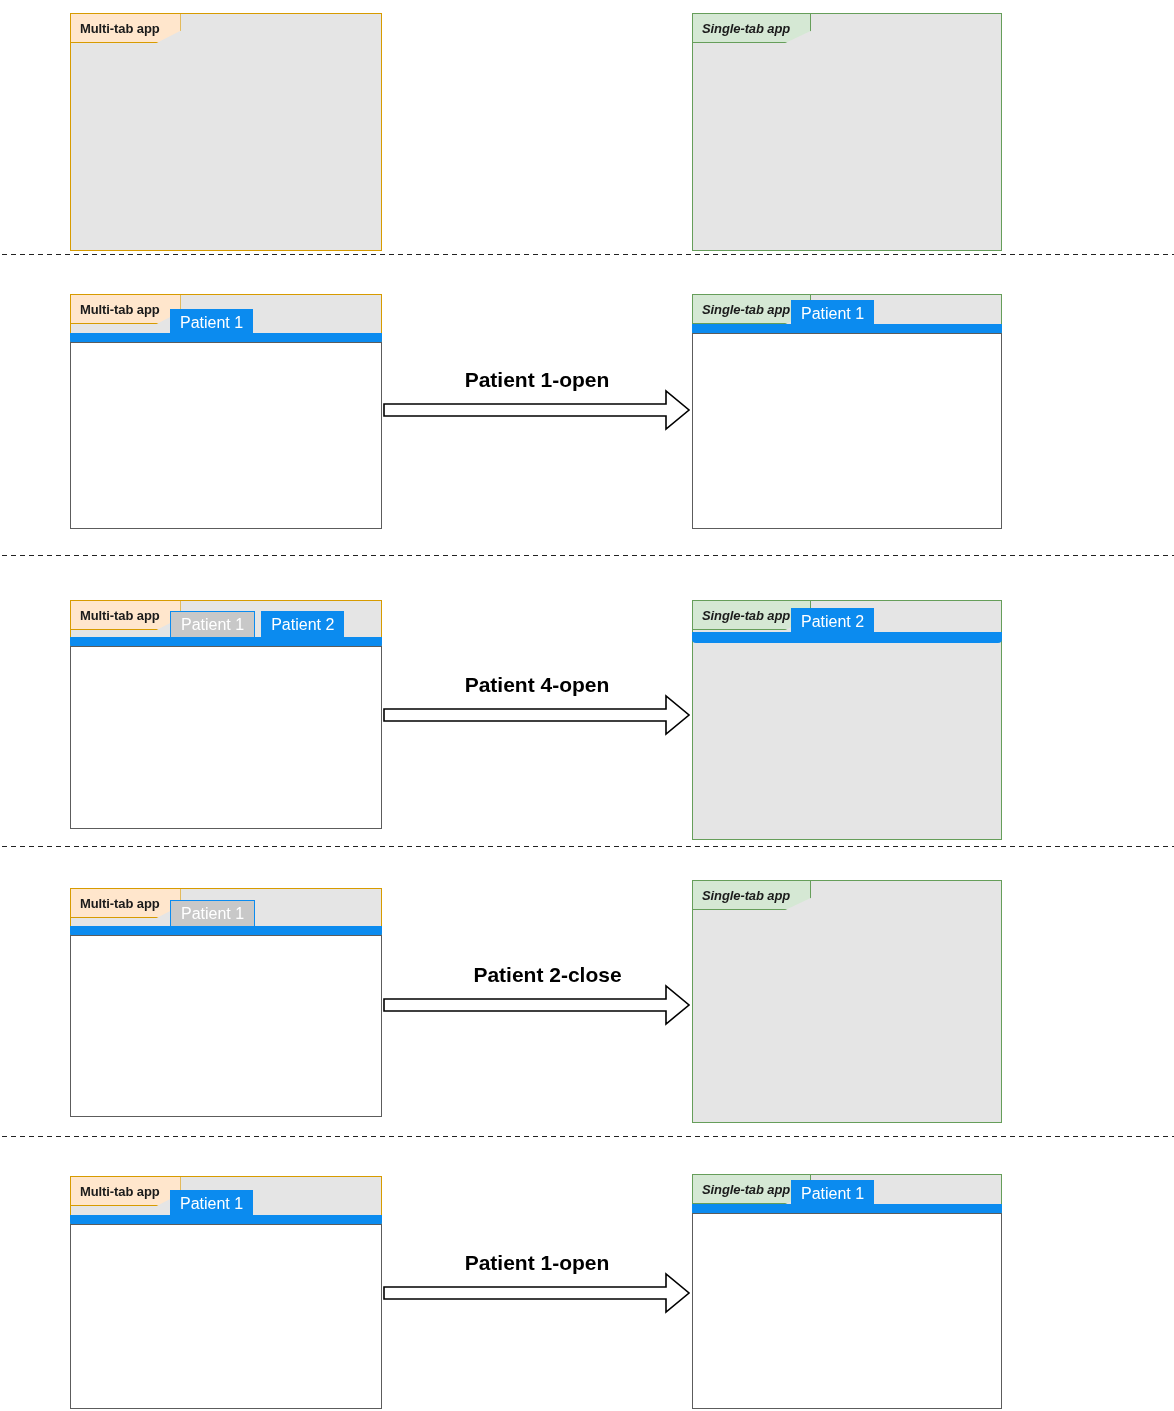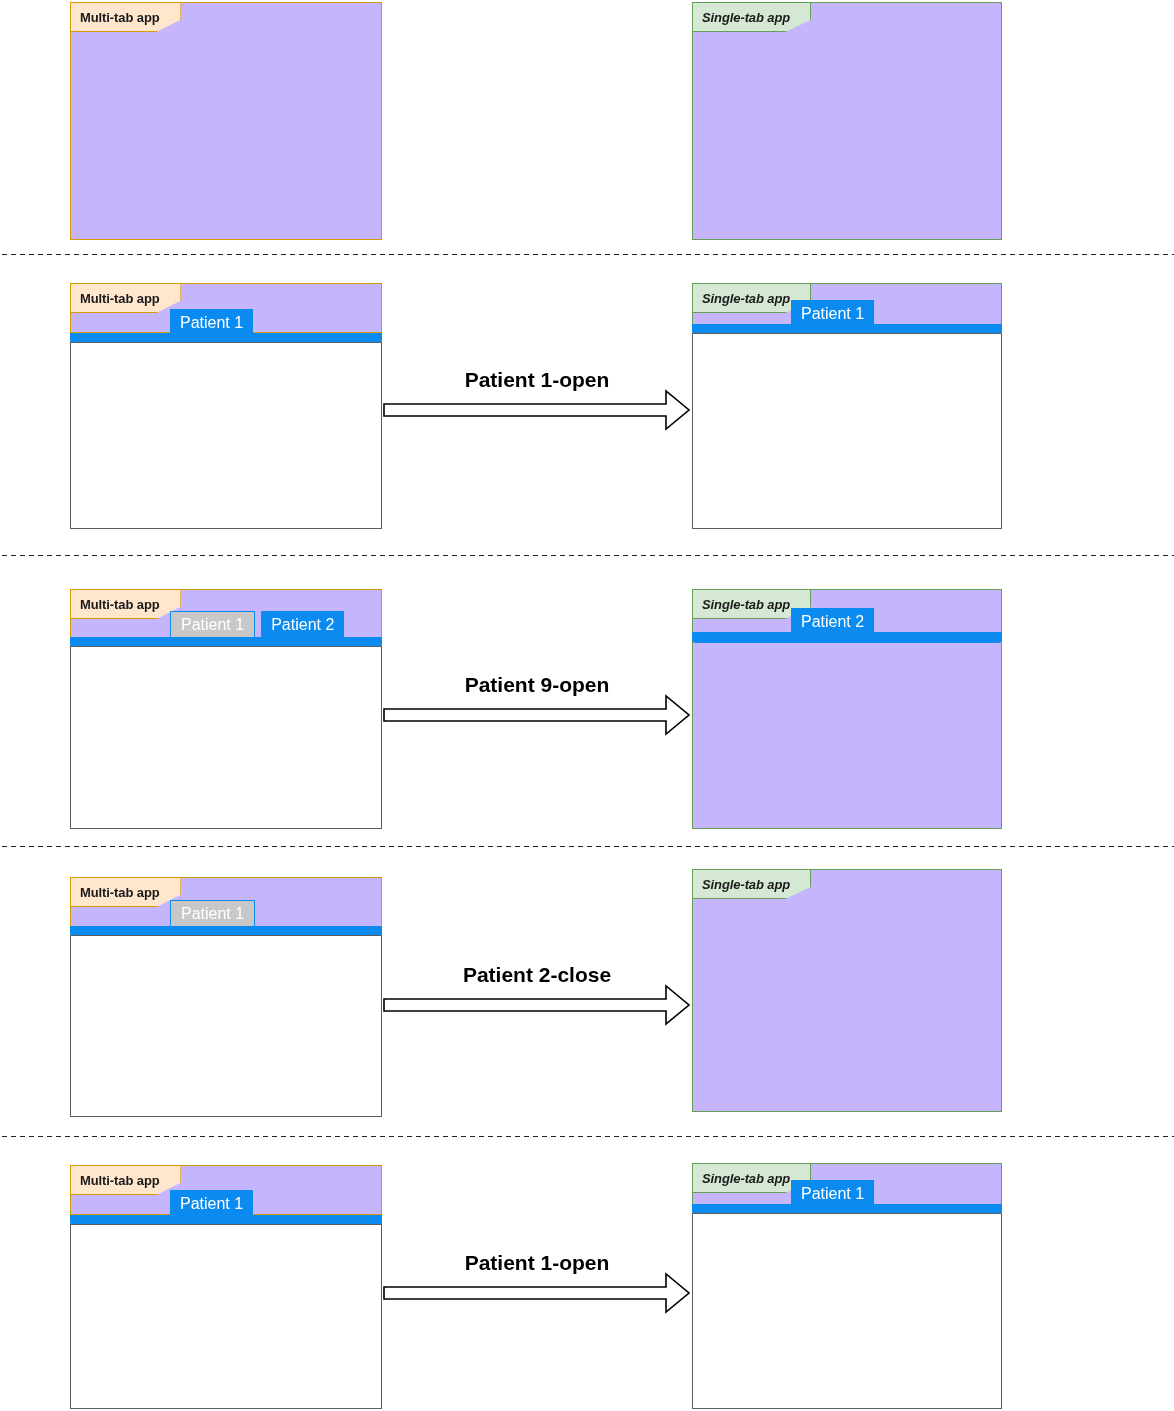--- a/index.html
+++ b/index.html
@@ -19,21 +19,22 @@
   .row {
     position: absolute;
     left: 0;
     width: 1174px;
   }
 
   
   .app-panel {
     position: absolute;
     box-sizing: border-box;
-    background: #c4b5fd;
+    background: #e5e5e5;
+    margin-top: 11px;
   }
   .app-panel.multi   { border: 1.6px solid #d79b00; }
   .app-panel.single  { border: 1.6px solid #669e5a; font-style: italic; }
 
   
   .app-label {
     position: absolute;
     left: 0px;
     top: 0px;
     height: 29px;
@@ -209,21 +210,21 @@
       <span>Patient 1</span>
     </div>
     <div class="tab active" style="margin-left:6px;">
       <span>Patient 2</span>
     </div>
   </div>
   <div class="bluebar" style="left:70px; top:637px; width:312px;"></div>
   <div class="content-window" style="left:70px; top:646px; width:312px; height:183px;"></div>
 
   <div class="arrow-wrap" style="left:383px; top:670px; width:308px; height:60px;">
-    <div class="arrow-label" style="top:4px;">Patient 9-open</div>
+    <div class="arrow-label" style="top:4px;">Patient 4-open</div>
     <svg class="arrow-svg" width="308" height="46" viewBox="0 0 308 46" style="top:22px;">
       <path d="M1,17 L283,17 L283,4 L306,23 L283,42 L283,29 L1,29 Z" fill="#ffffff" stroke="#000000" stroke-width="1.6" stroke-linejoin="miter"></path>
     </svg>
   </div>
 
   <div class="app-panel single" style="left:692px; top:589px; width:310px; height:240px;">
     <div class="app-label single">
       <span>Single-tab app</span>
     </div>
   </div>
@@ -246,21 +247,21 @@
     </div>
   </div>
   <div class="tabstrip" style="left:170px; top:900px;">
     <div class="tab inactive">
       <span>Patient 1</span>
     </div>
   </div>
   <div class="bluebar" style="left:70px; top:926px; width:312px;"></div>
   <div class="content-window" style="left:70px; top:935px; width:312px; height:182px;"></div>
 
-  <div class="arrow-wrap" style="left:383px; top:960px; width:308px; height:60px;">
+  <div class="arrow-wrap" style="left:383px; top:960px; width:308px; height:60px;padding-left:7px;">
     <div class="arrow-label" style="top:4px;">Patient 2-close</div>
     <svg class="arrow-svg" width="308" height="46" viewBox="0 0 308 46" style="top:22px;">
       <path d="M1,17 L283,17 L283,4 L306,23 L283,42 L283,29 L1,29 Z" fill="#ffffff" stroke="#000000" stroke-width="1.6" stroke-linejoin="miter"></path>
     </svg>
   </div>
 
   <div class="app-panel single" style="left:692px; top:869px; width:310px; height:243px;">
     <div class="app-label single">
       <span>Single-tab app</span>
     </div>

